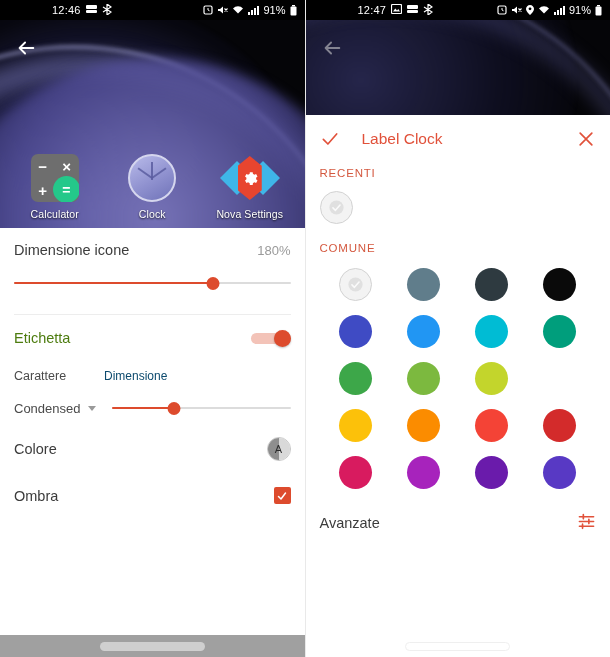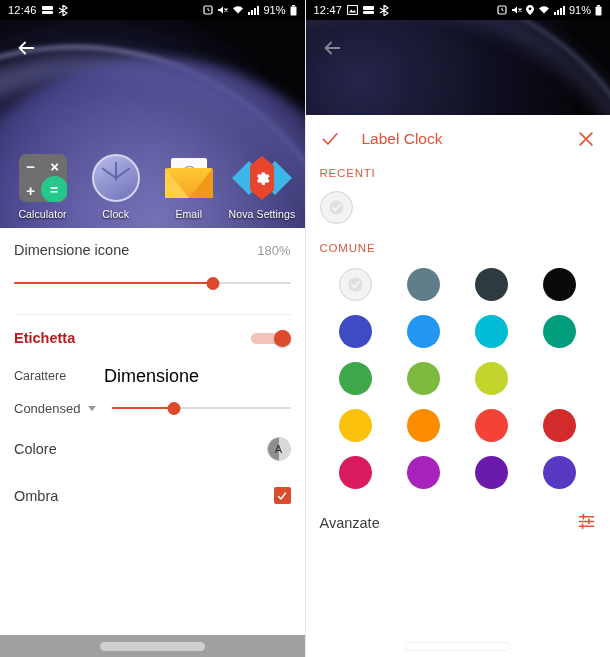--- a/index.html
+++ b/index.html
@@ -11,21 +11,21 @@
   .screens{display:flex;width:610px;height:657px;}
   .screen{position:relative;width:305px;height:657px;overflow:hidden;background:#fff;}
   .screen.left{border-right:1px solid #e9e9e9;}
 
   
   .statusbar{
     position:relative;height:20px;background:#000;
     display:flex;align-items:center;justify-content:space-between;
     padding:0 8px;box-sizing:border-box;z-index:5;
   }
-  .sb-left{display:flex;align-items:center;gap:5px;}
+  .sb-left{display:flex;align-items:flex-start;gap:5px;margin-left:44px;}
   .sb-right{display:flex;align-items:center;gap:4px;}
   .sb-time{color:#fff;font-size:11px;letter-spacing:.2px;}
   .sb-pct{color:#fff;font-size:11px;}
   .sb-ico{display:inline-block;line-height:1;color:#fff;font-size:10px;}
   .sb-ico svg{display:block;}
 
   
   .wall{
     position:relative;width:100%;overflow:hidden;
     background:#050508;
@@ -121,21 +121,21 @@
   .nova .hex{position:absolute;left:12px;top:2px;width:24px;height:44px;background:#e8452f;
     clip-path:polygon(50% 0%,100% 22%,100% 78%,50% 100%,0% 78%,0% 22%);
     display:flex;align-items:center;justify-content:center;}
   .nova .gear{width:17px;height:17px;position:relative;}
 
   
   .sheet{position:absolute;left:0;right:0;top:228px;bottom:0;background:#fff;overflow:hidden;}
   .row{display:flex;align-items:center;justify-content:space-between;padding:0 14px;box-sizing:border-box;}
   .rlabel{font-size:14.5px;color:#3c3c3c;}
   .rvalue{font-size:13px;color:#9a9a9a;}
-  .accent{color:#b91c1c;font-weight:bold;}
+  .accent{color:#4d7c0f;}
   .divider{height:1px;background:#ededed;margin:0 14px;}
 
   
   .slider{position:relative;height:20px;margin:0 14px;display:flex;align-items:center;}
   .slider .track{position:absolute;left:0;right:0;height:2px;background:#dcdcdc;border-radius:2px;}
   .slider .fill{position:absolute;left:0;height:2px;background:#dd4b2d;border-radius:2px;}
   .slider .knob{position:absolute;width:13px;height:13px;border-radius:50%;background:#dd4b2d;
     transform:translateX(-50%);box-shadow:0 0 0 0 rgba(0,0,0,0);}
 
   
@@ -270,31 +270,20 @@
           <div class="glyph">
             <div class="clock">
               <div class="hand h1"></div>
                 <div class="hand h2"></div>
                 <div class="hand h3"></div>
             </div>
           </div>
           <div class="lbl">Clock</div>
         </div>
 
-        <div class="appicon">
-          <div class="glyph">
-            <div class="mail">
-              <div class="paper">@</div>
-              <div class="body"></div>
-              <div class="flapL"></div>
-                <div class="flapR"></div>
-            </div>
-          </div>
-          <div class="lbl">Email</div>
-        </div>
 
         <div class="appicon">
           <div class="glyph">
             <div class="nova">
               <div class="wing wl"></div>
                 <div class="wing wr"></div>
               <div class="hex">
                 <svg class="gear" viewBox="0 0 24 24" fill="#fff">
                     <path d="M12 8a4 4 0 100 8 4 4 0 000-8zm9.4 4a7.4 7.4 0 00-.1-1.2l2-1.6-2-3.4-2.4 1a7.6 7.6 0 00-2-1.2L16.5 3h-4l-.4 2.6c-.7.3-1.4.7-2 1.2l-2.4-1-2 3.4 2 1.6a7.4 7.4 0 000 2.4l-2 1.6 2 3.4 2.4-1c.6.5 1.3.9 2 1.2l.4 2.6h4l.4-2.6c.7-.3 1.4-.7 2-1.2l2.4 1 2-3.4-2-1.6c.1-.4.1-.8.1-1.2z"></path>
                   </svg>
@@ -325,21 +314,21 @@
       <div class="row" style="height:46px;">
         <span class="rlabel accent">Etichetta</span>
         <span class="toggle">
           <span class="bar"></span>
           <span class="thumb"></span>
         </span>
       </div>
 
       <div class="row" style="height:30px;justify-content:flex-start;gap:0;">
         <span class="rlabel" style="font-size:12.5px;color:#4a4a4a;width:90px;">Carattere</span>
-        <span class="rlabel" style="font-size:18px;color:#000000;">Dimensione</span>
+        <span class="rlabel" style="font-size:12px;color:#0c4a6e;">Dimensione</span>
       </div>
 
       <div class="row" style="height:34px;justify-content:flex-start;">
         <span class="dropdown" style="width:90px;">
           <span>Condensed</span>
           <span class="caret"></span>
         </span>
         <span class="slider" style="flex:1;margin:0 0 0 8px;">
           <span class="track"></span>
           <span class="fill" id="fill-fontsize" style="width: 35%;"></span>

